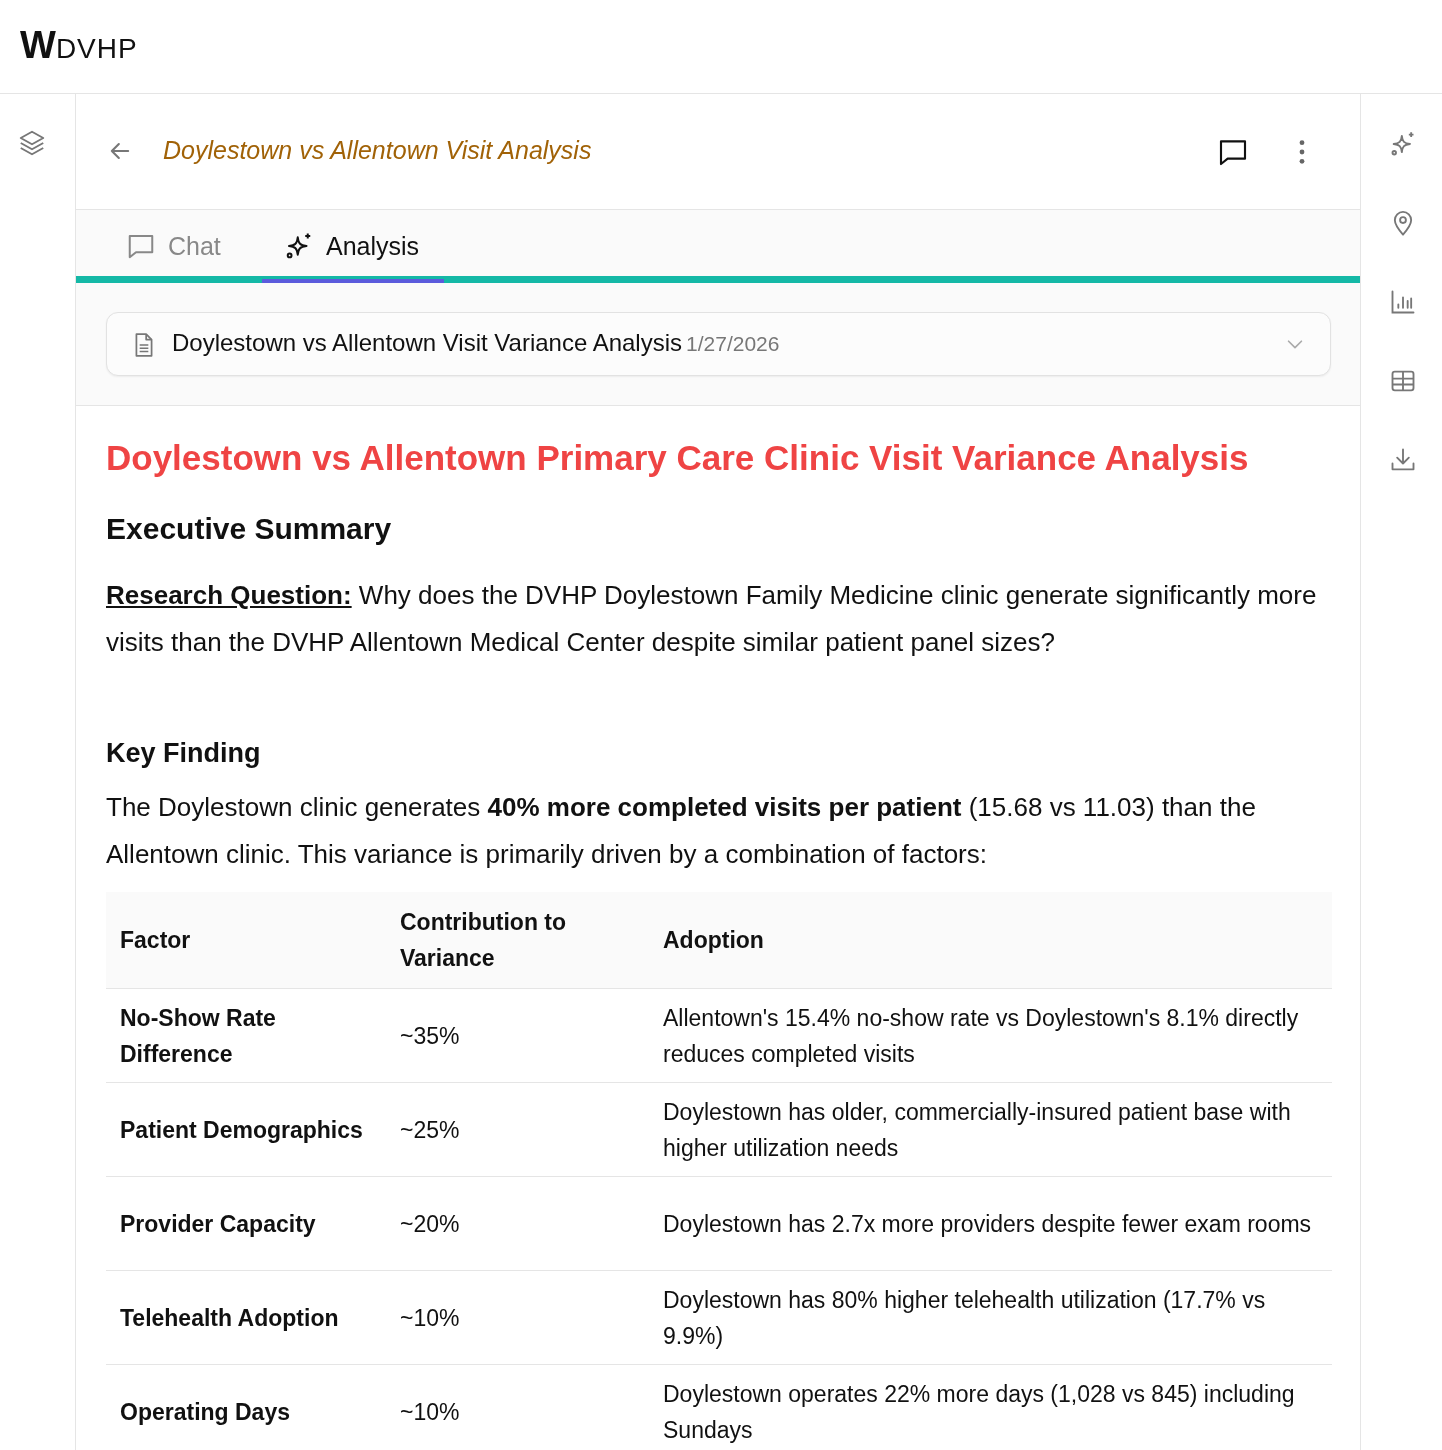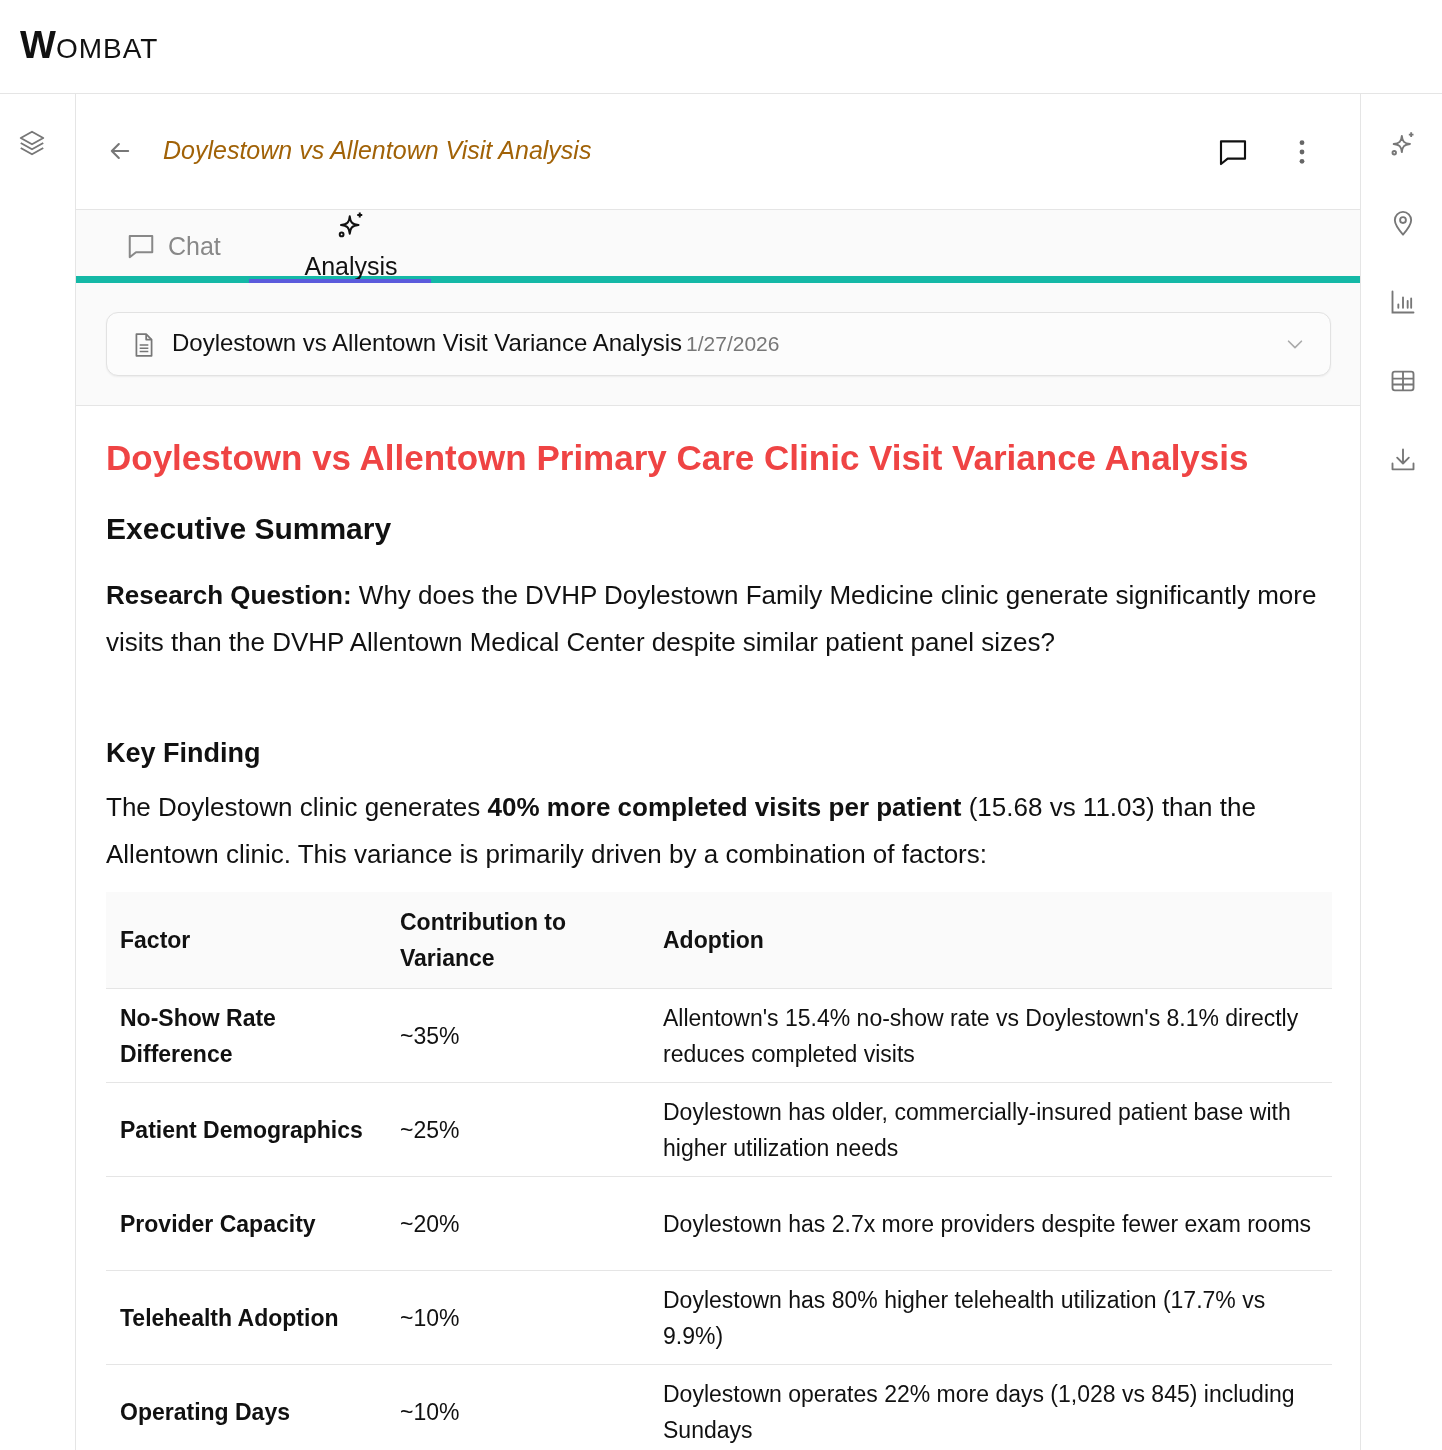--- a/index.html
+++ b/index.html
@@ -20,51 +20,51 @@
   .main { position: absolute; left: 76px; top: 94px; width: 1284px; height: 1356px; background: #fff; }
 
   .header { position: absolute; left: 0; top: 0; width: 1284px; height: 116px; border-bottom: 1px solid #e5e5e5; }
   .back { position: absolute; left: 30px; top: 43px; width: 28px; height: 28px; cursor: pointer; }
   .title { position: absolute; left: 87px; top: 42px; font-size: 25px; color: #a16207; font-style: italic; }
   .hbtn { position: absolute; top: 42px; width: 32px; height: 32px; cursor: pointer; }
 
   .tabsbar { position: absolute; left: 0; top: 116px; width: 1284px; height: 73px; background: #fafafa; border-bottom: 7px solid #14b8a6; }
   .tab { position: absolute; top: 0; height: 72px; display: flex; align-items: center; gap: 12px; font-size: 25px; cursor: pointer; }
   .tab.chat { left: 50px; color: #888; }
-  .tab.analysis { left: 173px; width: 182px; padding-left: 22px; color: #111; flex-direction: column; }
+  .tab.analysis { left: 186px; width: 182px; padding-left: 22px; color: #111; }
   .tab.analysis .underline { position: absolute; left: 0; bottom: -1px; width: 182px; height: 4px; background: #5b5bdc; }
 
   .selectorbar { position: absolute; left: 0; top: 189px; width: 1284px; height: 123px; background: #fafafa; border-bottom: 1px solid #e5e5e5; }
   .selector { position: absolute; left: 30px; top: 29px; width: 1225px; height: 64px; border: 1px solid #e2e2e2; border-radius: 12px; background: #fcfcfc; box-shadow: 0 1px 2px rgba(0,0,0,0.06); cursor: pointer; }
   .selector .doc { position: absolute; left: 24px; top: 18px; width: 26px; height: 28px; }
   .selector .sname { position: absolute; left: 65px; top: 16px; font-size: 24px; color: #111; }
   .selector .sdate { font-size: 21px; color: #777; margin-left: 4px; }
   .selector .chev { position: absolute; right: 24px; top: 20px; width: 22px; height: 22px; }
 
   .content { position: absolute; left: 30px; top: 312px; width: 1226px; }
   h1.doc-title { position: absolute; left: 0; top: 32px; font-size: 35px; font-weight: 700; color: #ef4444; white-space: nowrap; }
   h2.exec { position: absolute; left: 0; top: 106px; font-size: 30px; font-weight: 700; }
   .rq { position: absolute; left: 0; top: 166px; width: 1226px; font-size: 26px; line-height: 47px; color: #111; }
-  .rq b { font-weight: 700; }
+  .rq b { font-weight: 700; text-decoration: underline; }
   h3.kf { position: absolute; left: 0; top: 332px; font-size: 27px; font-weight: 700; }
   .kftext { position: absolute; left: 0; top: 378px; width: 1226px; font-size: 26px; line-height: 47px; }
   .kftext b { font-weight: 700; }
 
   table.factors { position: absolute; left: 0; top: 486px; width: 1226px; border-collapse: collapse; font-size: 23px; }
   table.factors th { background: #fafafa; text-align: left; font-weight: 700; padding: 12px 14px; line-height: 36px; height: 94px; vertical-align: middle; border-bottom: 1px solid #e5e5e5; }
   table.factors td { padding: 9px 14px; line-height: 36px; height: 94px; vertical-align: middle; border-bottom: 1px solid #e5e5e5; }
   table.factors td.factor { font-weight: 700; width: 280px; }
   table.factors td.contrib { width: 263px; margin-top: 16px; }
   .col1 { width: 280px; } .col2 { width: 263px; }
 </style>
 </head>
 <body>
 
 <div class="topbar">
-  <div class="logo"><span class="big">W</span><span class="small">OMBAT</span></div>
+  <div class="logo"><span class="big">W</span><span class="small">DVHP</span></div>
 </div>
 
 <div class="leftrail">
   <svg class="icon" viewBox="0 0 24 24" fill="none" stroke="#777" stroke-width="1.5" stroke-linejoin="round">
     <path d="M12 3 L21 8 L12 13 L3 8 Z"></path>
     <path d="M3 12 L12 17 L21 12"></path>
     <path d="M3 16 L12 21 L21 16"></path>
   </svg>
 </div>
 

